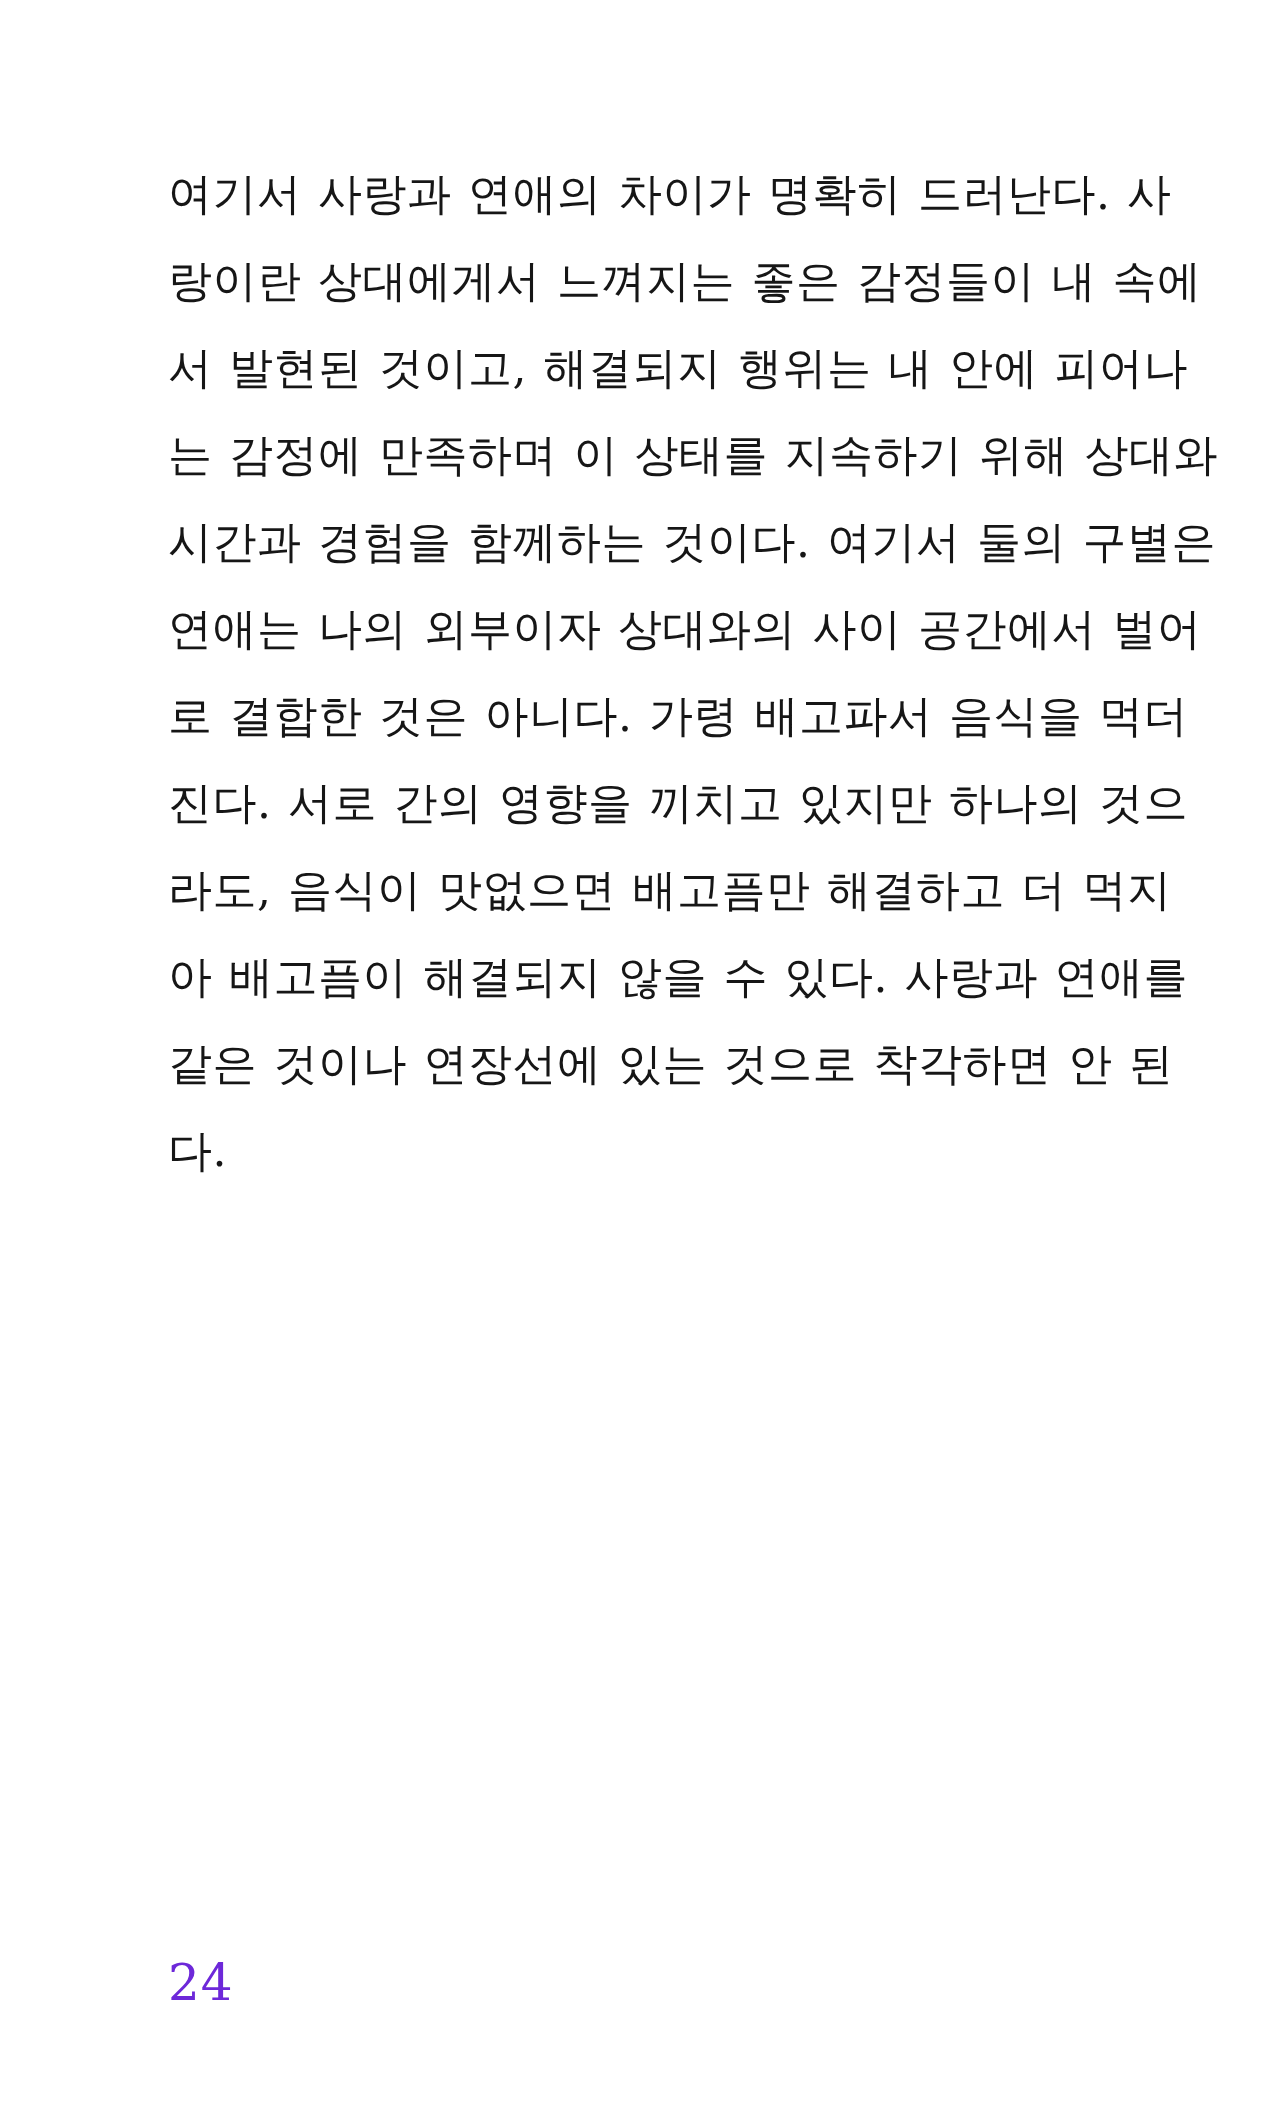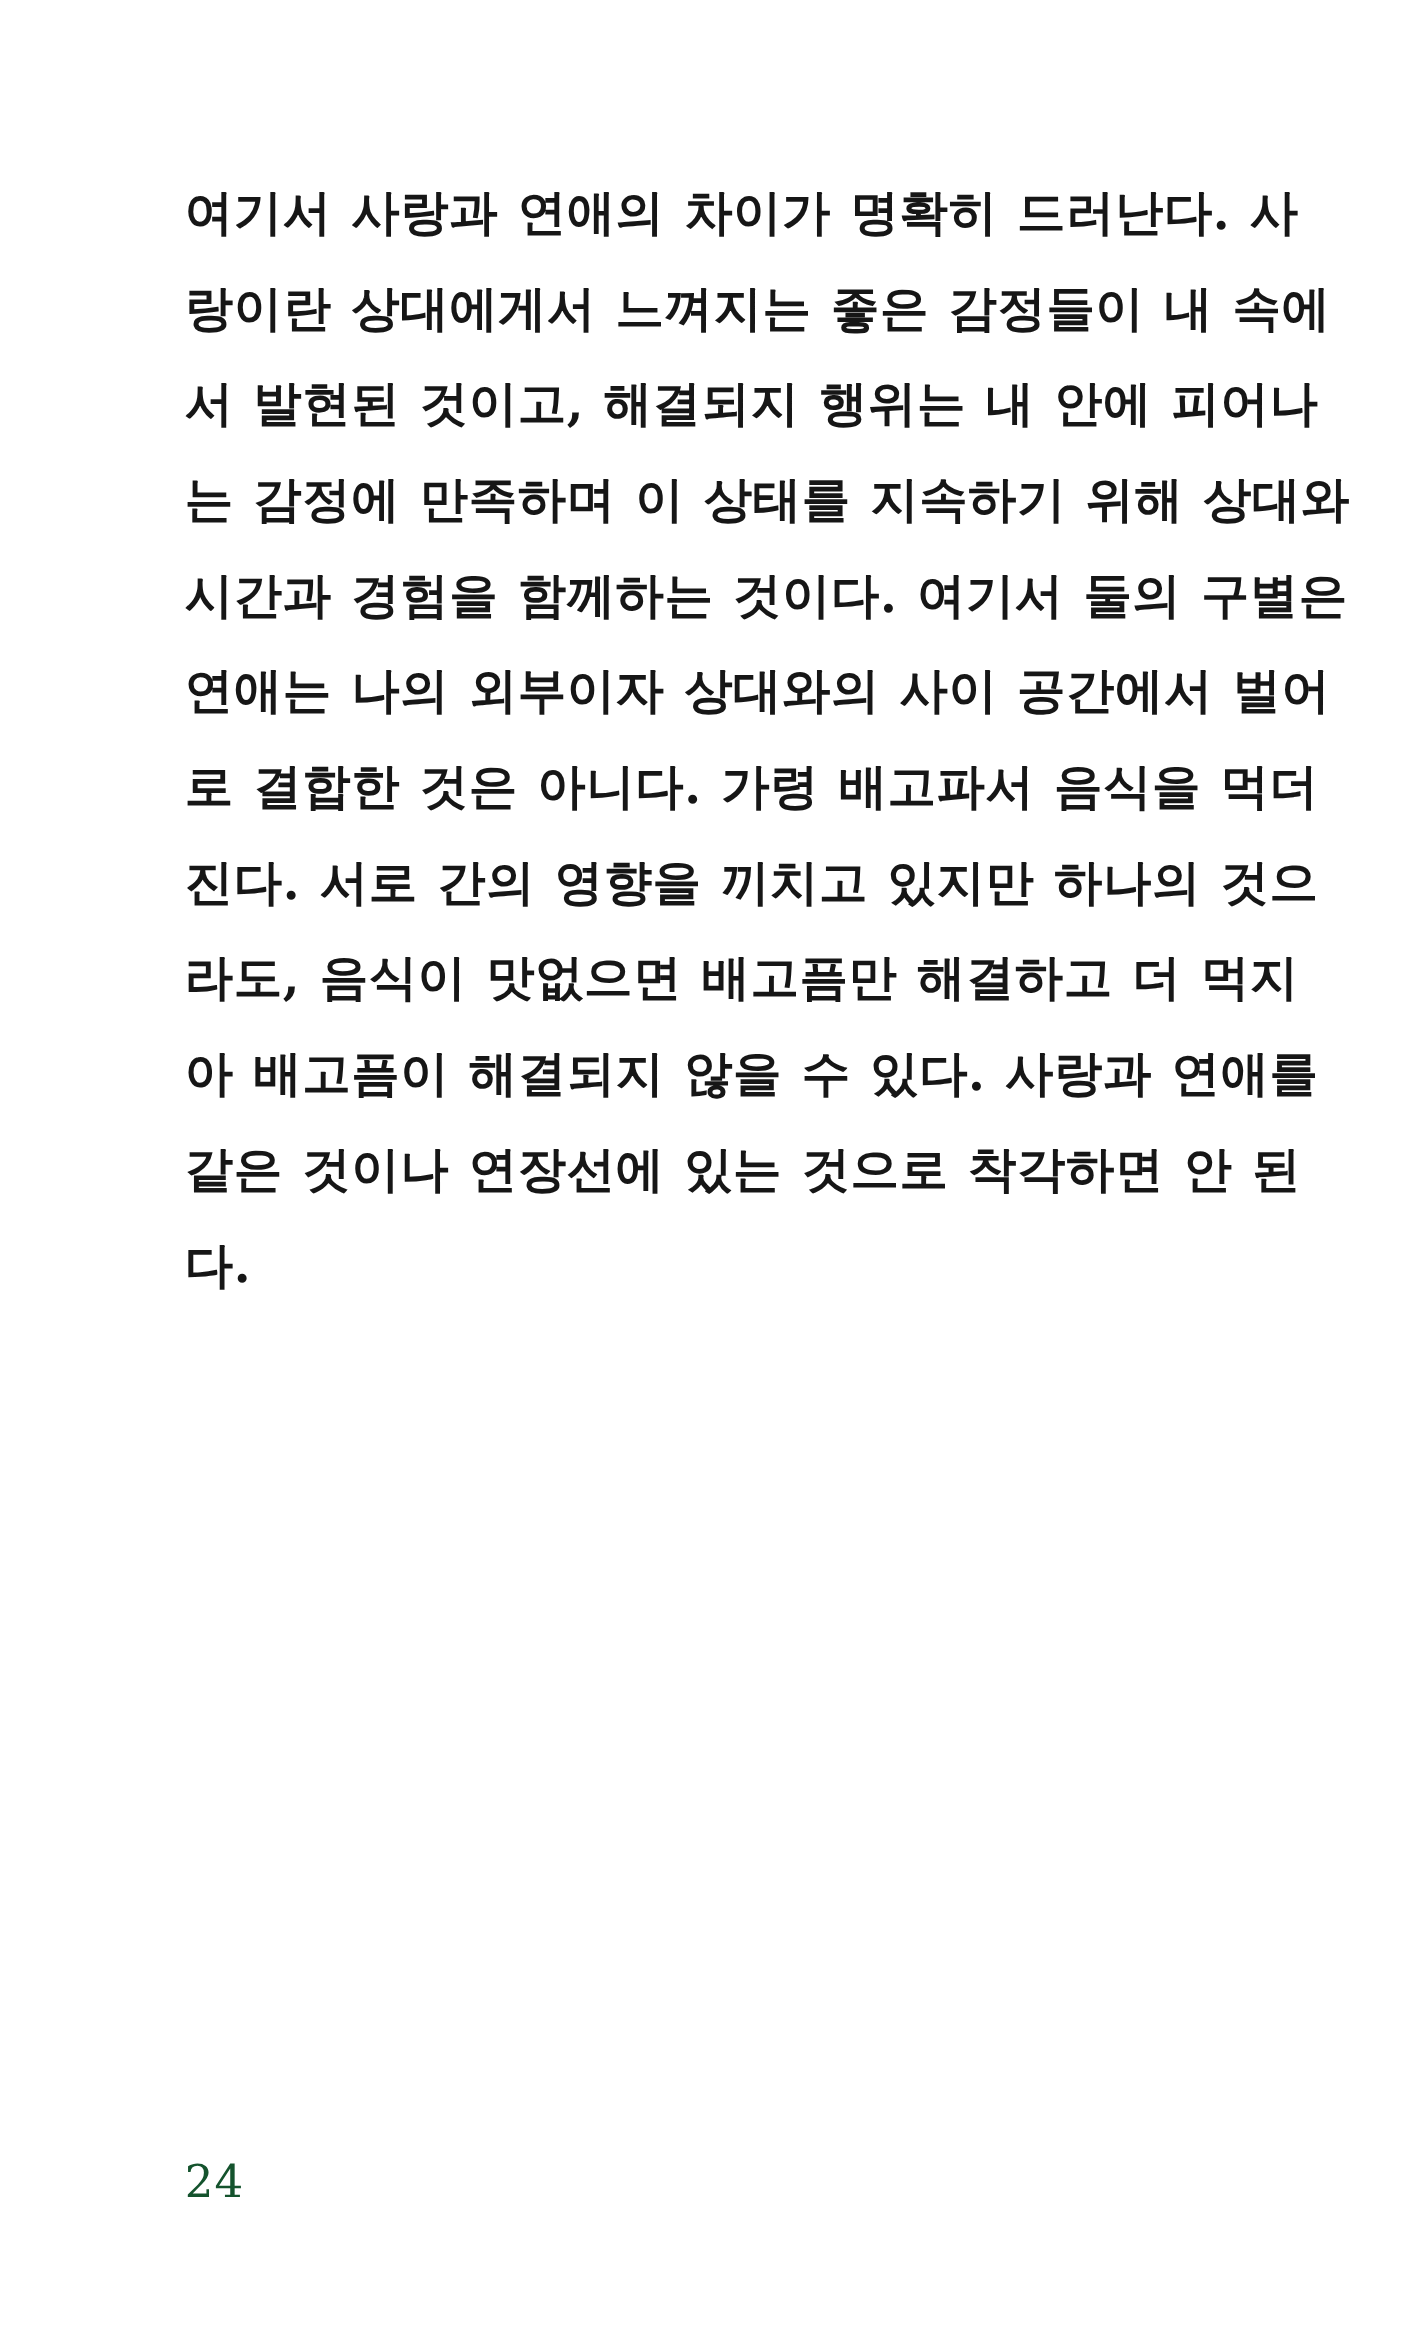--- a/index.html
+++ b/index.html
@@ -19,21 +19,21 @@
     background: #ffffff;
   }
   .text-block {
     position: absolute;
     left: 168px;
     top: 150px;
     width: 890px;
     color: #161616;
     font-family: "DejaVu Serif", "Liberation Serif", serif;
     font-size: 44px;
-    font-weight: 700;
+    font-weight: 400;
     line-height: 87px;
     letter-spacing: 0.5px;
   }
   .text-line {
     height: 87px;
     overflow: visible;
     white-space: nowrap;
     text-align: justify;
     text-align-last: justify;
     
@@ -41,23 +41,23 @@
   }
   .text-line.last {
     text-align: left;
     text-align-last: left;
     white-space: normal;
   }
   .page-number {
     position: absolute;
     left: 168px;
     top: 1958px;
-    color: #14532d;
+    color: #6d28d9;
     font-family: "DejaVu Serif", "Liberation Serif", serif;
-    font-size: 41px;
+    font-size: 50px;
     line-height: 50px;
     letter-spacing: 1px;
   }
 </style>
 </head>
 <body>
 
 <div class="page">
 
   <div class="text-block">

